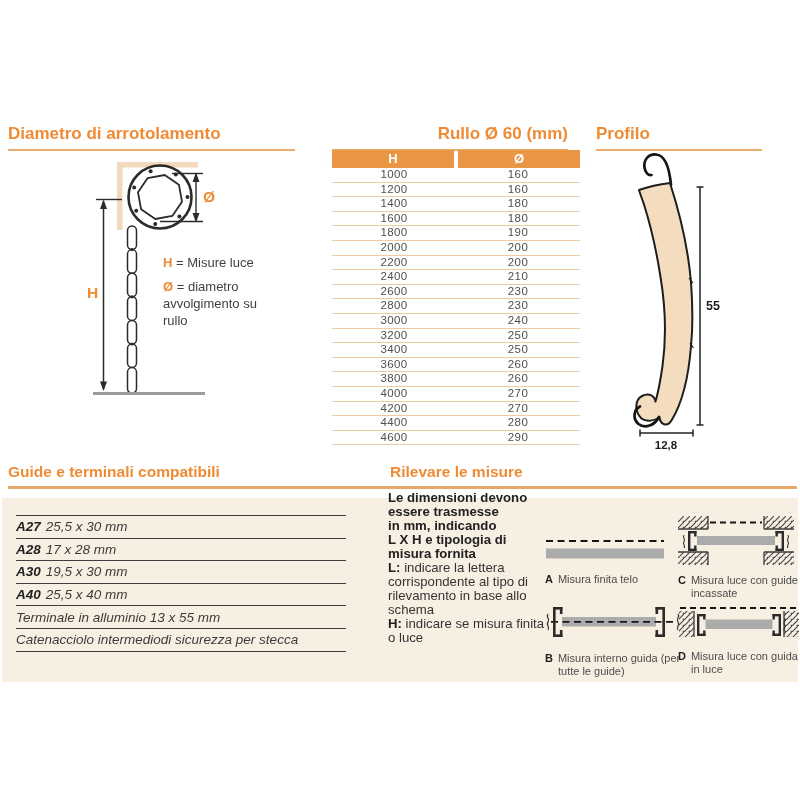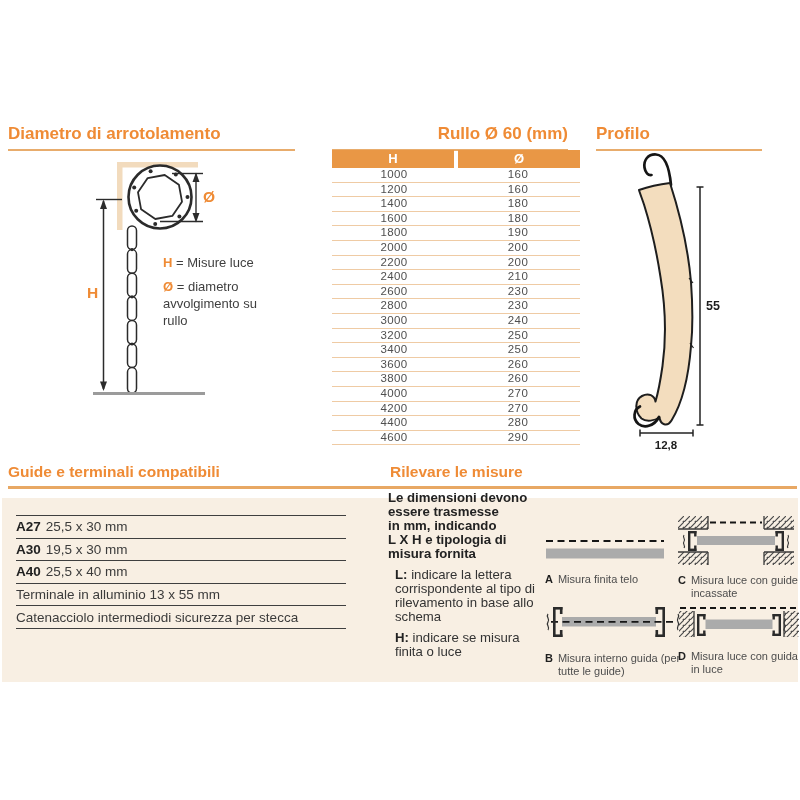--- a/index.html
+++ b/index.html
@@ -22,32 +22,32 @@
   .legend{position:absolute;left:155px;top:104px;width:116px;font-size:13px;
           line-height:17px;color:#3f3f3f;}
   .legend .sym{color:#EF8B35;font-weight:700;}
   .legend p{margin:0 0 7px 0;}
 
   
   .cream{position:absolute;left:2px;top:498px;width:796px;height:184px;background:#F8EFE3;}
   .bottom-rule{position:absolute;left:8px;top:486px;width:789px;height:2.5px;background:#E8A864;}
 
   
-  .glist{position:absolute;left:16px;top:515px;width:330px;}
+  .glist{position:absolute;left:16px;top:515px;width:330px;font-style:italic;}
   .g-row{height:21.6px;border-top:1.5px solid #3f3f3f;display:flex;align-items:center;
          font-size:13.5px;color:#3b3b3b;}
   .g-row:last-child{border-bottom:1.5px solid #3f3f3f;height:21.6px;}
   .g-code{font-weight:700;color:#222;margin-right:5px;}
   .g-code:empty{margin:0;}
 
   
   .mtext{position:absolute;left:388px;top:491px;width:162px;font-size:13.2px;
          line-height:14px;color:#333;}
   .mtext .b{font-weight:700;color:#222;}
-  .mtext p{margin:7px;}
+  .mtext p{margin:0;}
 
   
   .diag{position:absolute;}
   .cap{display:flex;gap:5px;font-size:11px;line-height:13px;color:#4d4d4d;}
   .cap .letter{font-weight:700;color:#1f1f1f;}
 </style>
 </head>
 <body>
 
 <div class="page">
@@ -239,20 +239,24 @@
 
   <h2 class="sec-title small" style="left:8px;top:463px;">Guide e terminali compatibili</h2>
   <h2 class="sec-title small" style="left:390px;top:463px;">Rilevare le misure</h2>
   <div class="bottom-rule"></div>
   <div class="cream"></div>
 
   <div class="glist">
     <div class="g-row">
         <span class="g-code">A27</span>
         <span>25,5 x 30 mm</span>
+      </div>
+    <div class="g-row">
+        <span class="g-code">A28</span>
+        <span>17 x 28 mm</span>
       </div>
     <div class="g-row">
         <span class="g-code">A30</span>
         <span>19,5 x 30 mm</span>
       </div>
     <div class="g-row">
         <span class="g-code">A40</span>
         <span>25,5 x 40 mm</span>
       </div>
     <div class="g-row">

